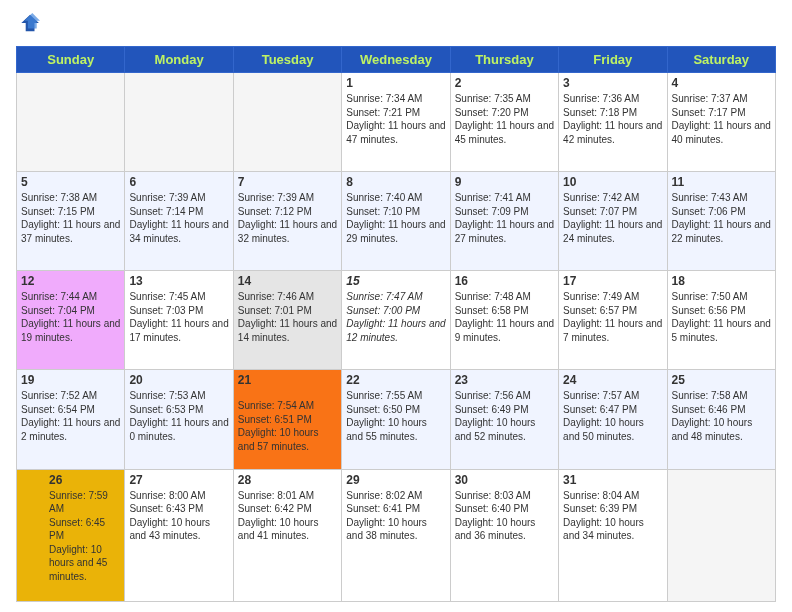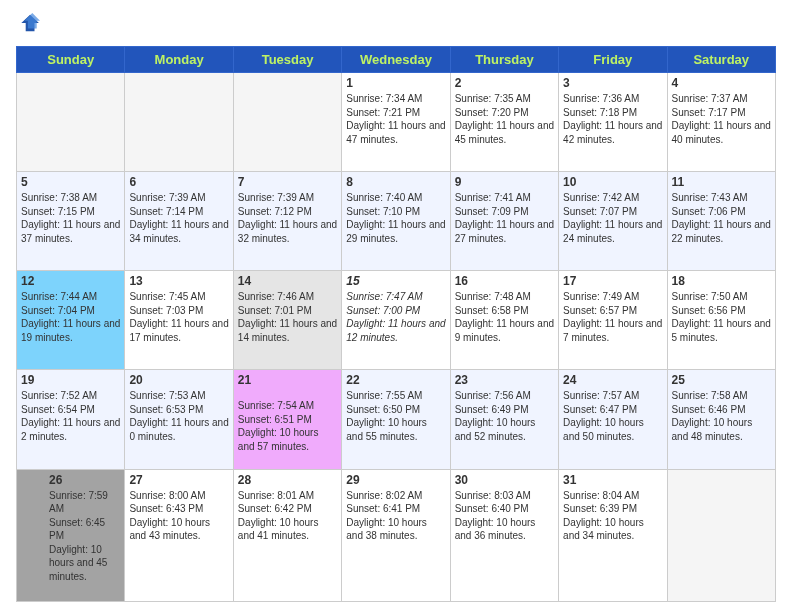--- a/index.html
+++ b/index.html
@@ -202,21 +202,21 @@
 Daylight: 11 hours and 24 minutes.</div>
           </td>
           <td style="background: rgb(240, 244, 255);">
             <span class="day-num">11</span>
             <div class="day-info" style="white-space: pre-line;">Sunrise: 7:43 AM
 Sunset: 7:06 PM
 Daylight: 11 hours and 22 minutes.</div>
           </td>
         </tr>
         <tr>
-          <td style="background: #7dd3fc;">
+          <td style="background: #f0abfc;">
             <span class="day-num">12</span>
             <div class="day-info" style="white-space: pre-line;">Sunrise: 7:44 AM
 Sunset: 7:04 PM
 Daylight: 11 hours and 19 minutes.</div>
           </td>
           <td style="background: rgb(255, 255, 255);">
             <span class="day-num">13</span>
             <div class="day-info" style="white-space: pre-line;">Sunrise: 7:45 AM
 Sunset: 7:03 PM
 Daylight: 11 hours and 17 minutes.</div>
@@ -258,21 +258,21 @@
             <div class="day-info" style="white-space: pre-line;">Sunrise: 7:52 AM
 Sunset: 6:54 PM
 Daylight: 11 hours and 2 minutes.</div>
           </td>
           <td style="background: rgb(240, 244, 255);">
             <span class="day-num">20</span>
             <div class="day-info" style="white-space: pre-line;">Sunrise: 7:53 AM
 Sunset: 6:53 PM
 Daylight: 11 hours and 0 minutes.</div>
           </td>
-          <td style="background: #f0abfc;">
+          <td style="background: #f97316;">
             <span class="day-num">21</span>
             <div class="day-info" style="white-space: pre-line; margin-top: 12px;">Sunrise: 7:54 AM
 Sunset: 6:51 PM
 Daylight: 10 hours and 57 minutes.</div>
           </td>
           <td style="background: rgb(240, 244, 255);">
             <span class="day-num">22</span>
             <div class="day-info" style="white-space: pre-line;">Sunrise: 7:55 AM
 Sunset: 6:50 PM
 Daylight: 10 hours and 55 minutes.</div>
@@ -290,21 +290,21 @@
 Daylight: 10 hours and 50 minutes.</div>
           </td>
           <td style="background: rgb(240, 244, 255);">
             <span class="day-num">25</span>
             <div class="day-info" style="white-space: pre-line;">Sunrise: 7:58 AM
 Sunset: 6:46 PM
 Daylight: 10 hours and 48 minutes.</div>
           </td>
         </tr>
         <tr>
-          <td style="background: #a3a3a3; padding-left: 32px;">
+          <td style="background: #eab308; padding-left: 32px;">
             <span class="day-num">26</span>
             <div class="day-info" style="white-space: pre-line;">Sunrise: 7:59 AM
 Sunset: 6:45 PM
 Daylight: 10 hours and 45 minutes.</div>
           </td>
           <td style="background: rgb(255, 255, 255);">
             <span class="day-num">27</span>
             <div class="day-info" style="white-space: pre-line;">Sunrise: 8:00 AM
 Sunset: 6:43 PM
 Daylight: 10 hours and 43 minutes.</div>

